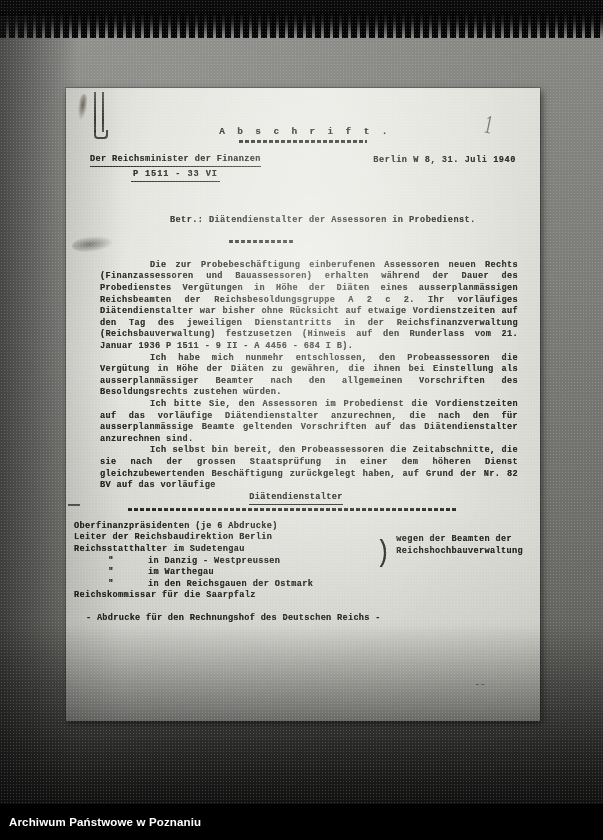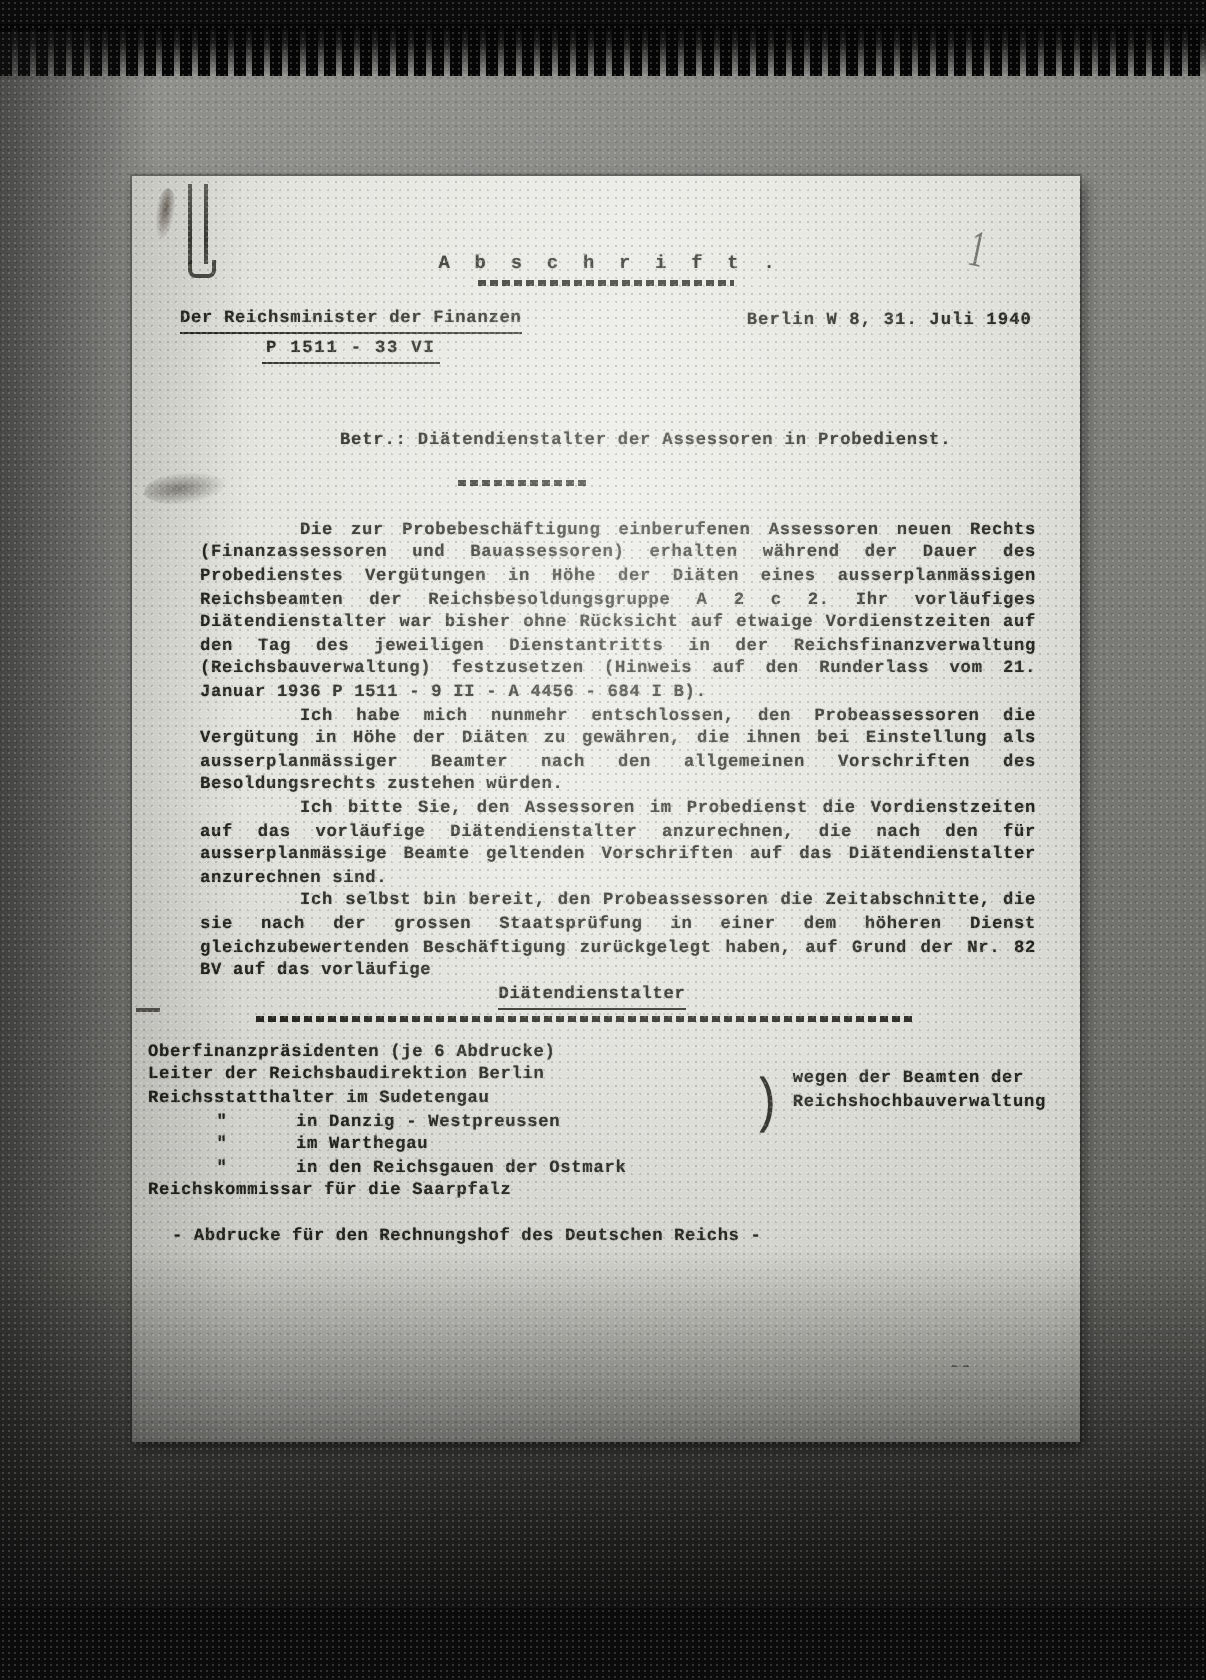--- a/index.html
+++ b/index.html
@@ -455,14 +455,17 @@
     <div class="rust"></div>
     <div class="smudge"></div>
     <div class="tick"></div>
     <div class="pencil-num">1</div>
     <div class="corner-mark">--</div>
   </div>
 
   <div class="bed-bottom"></div>
   <div class="grain"></div>
 
+  <div class="caption-bar">
+    <span class="caption-text">Archiwum Państwowe w Poznaniu</span>
+  </div>
 
 </div>
 
 </body></html>

